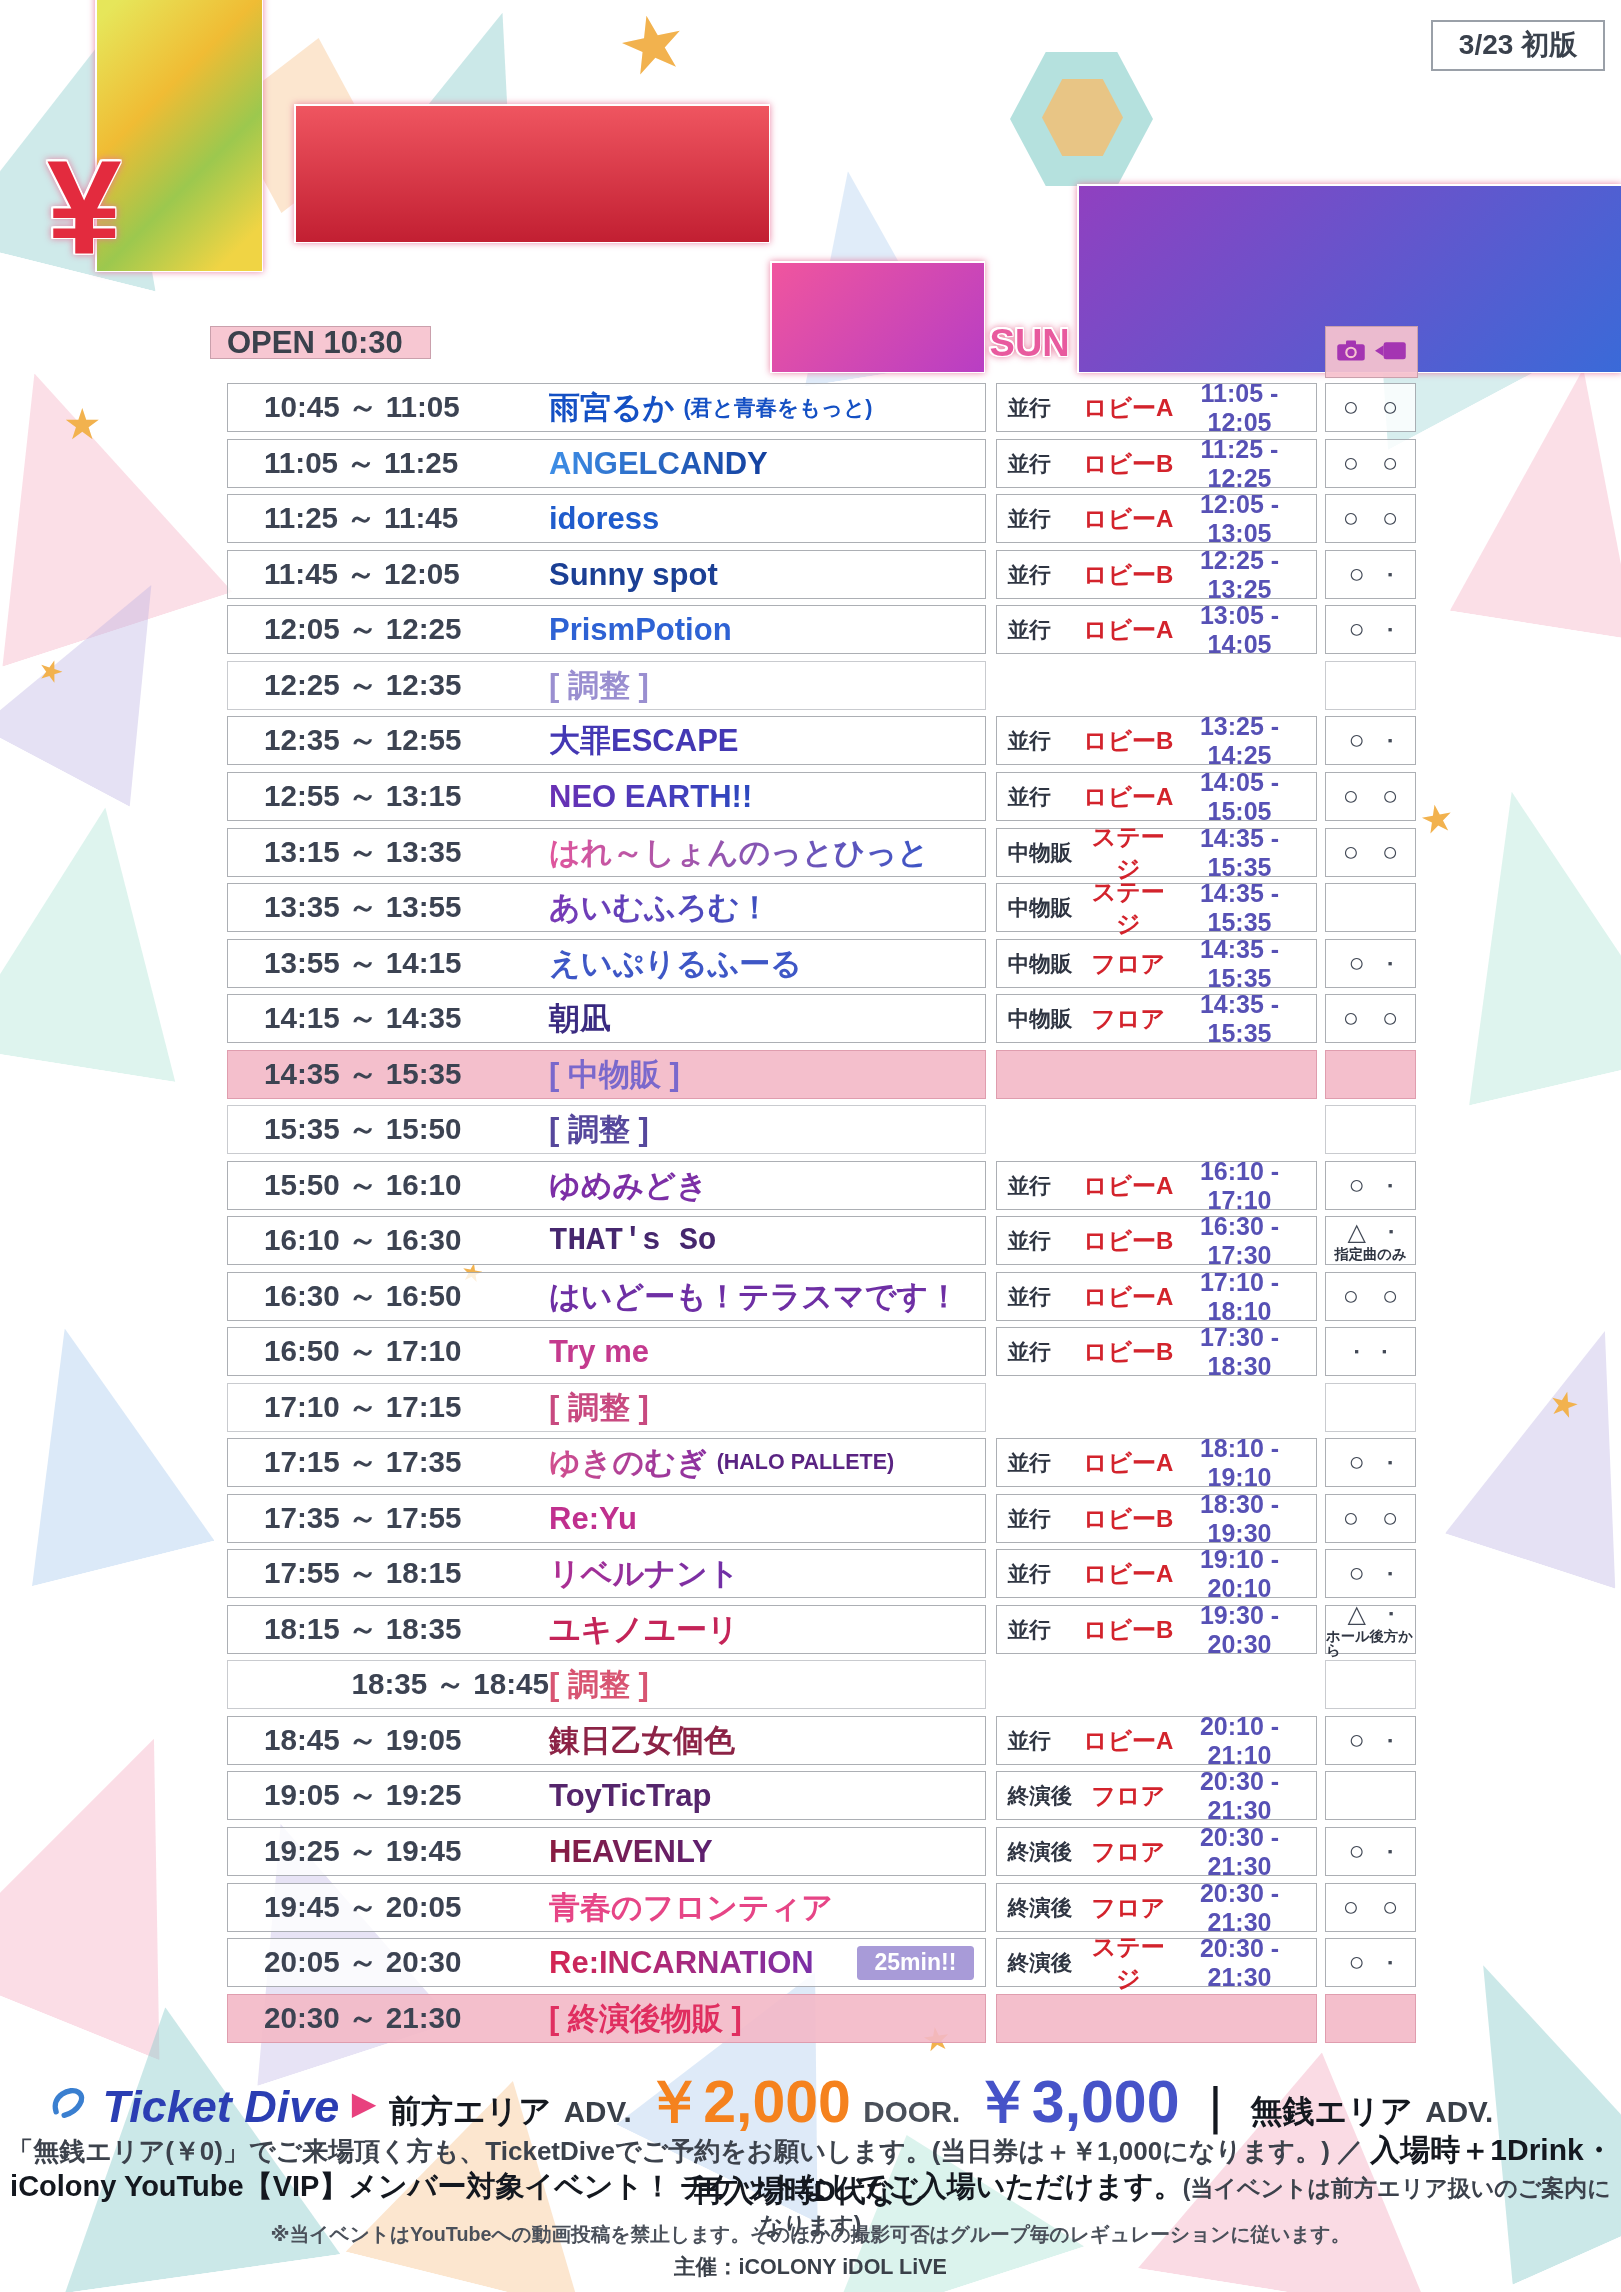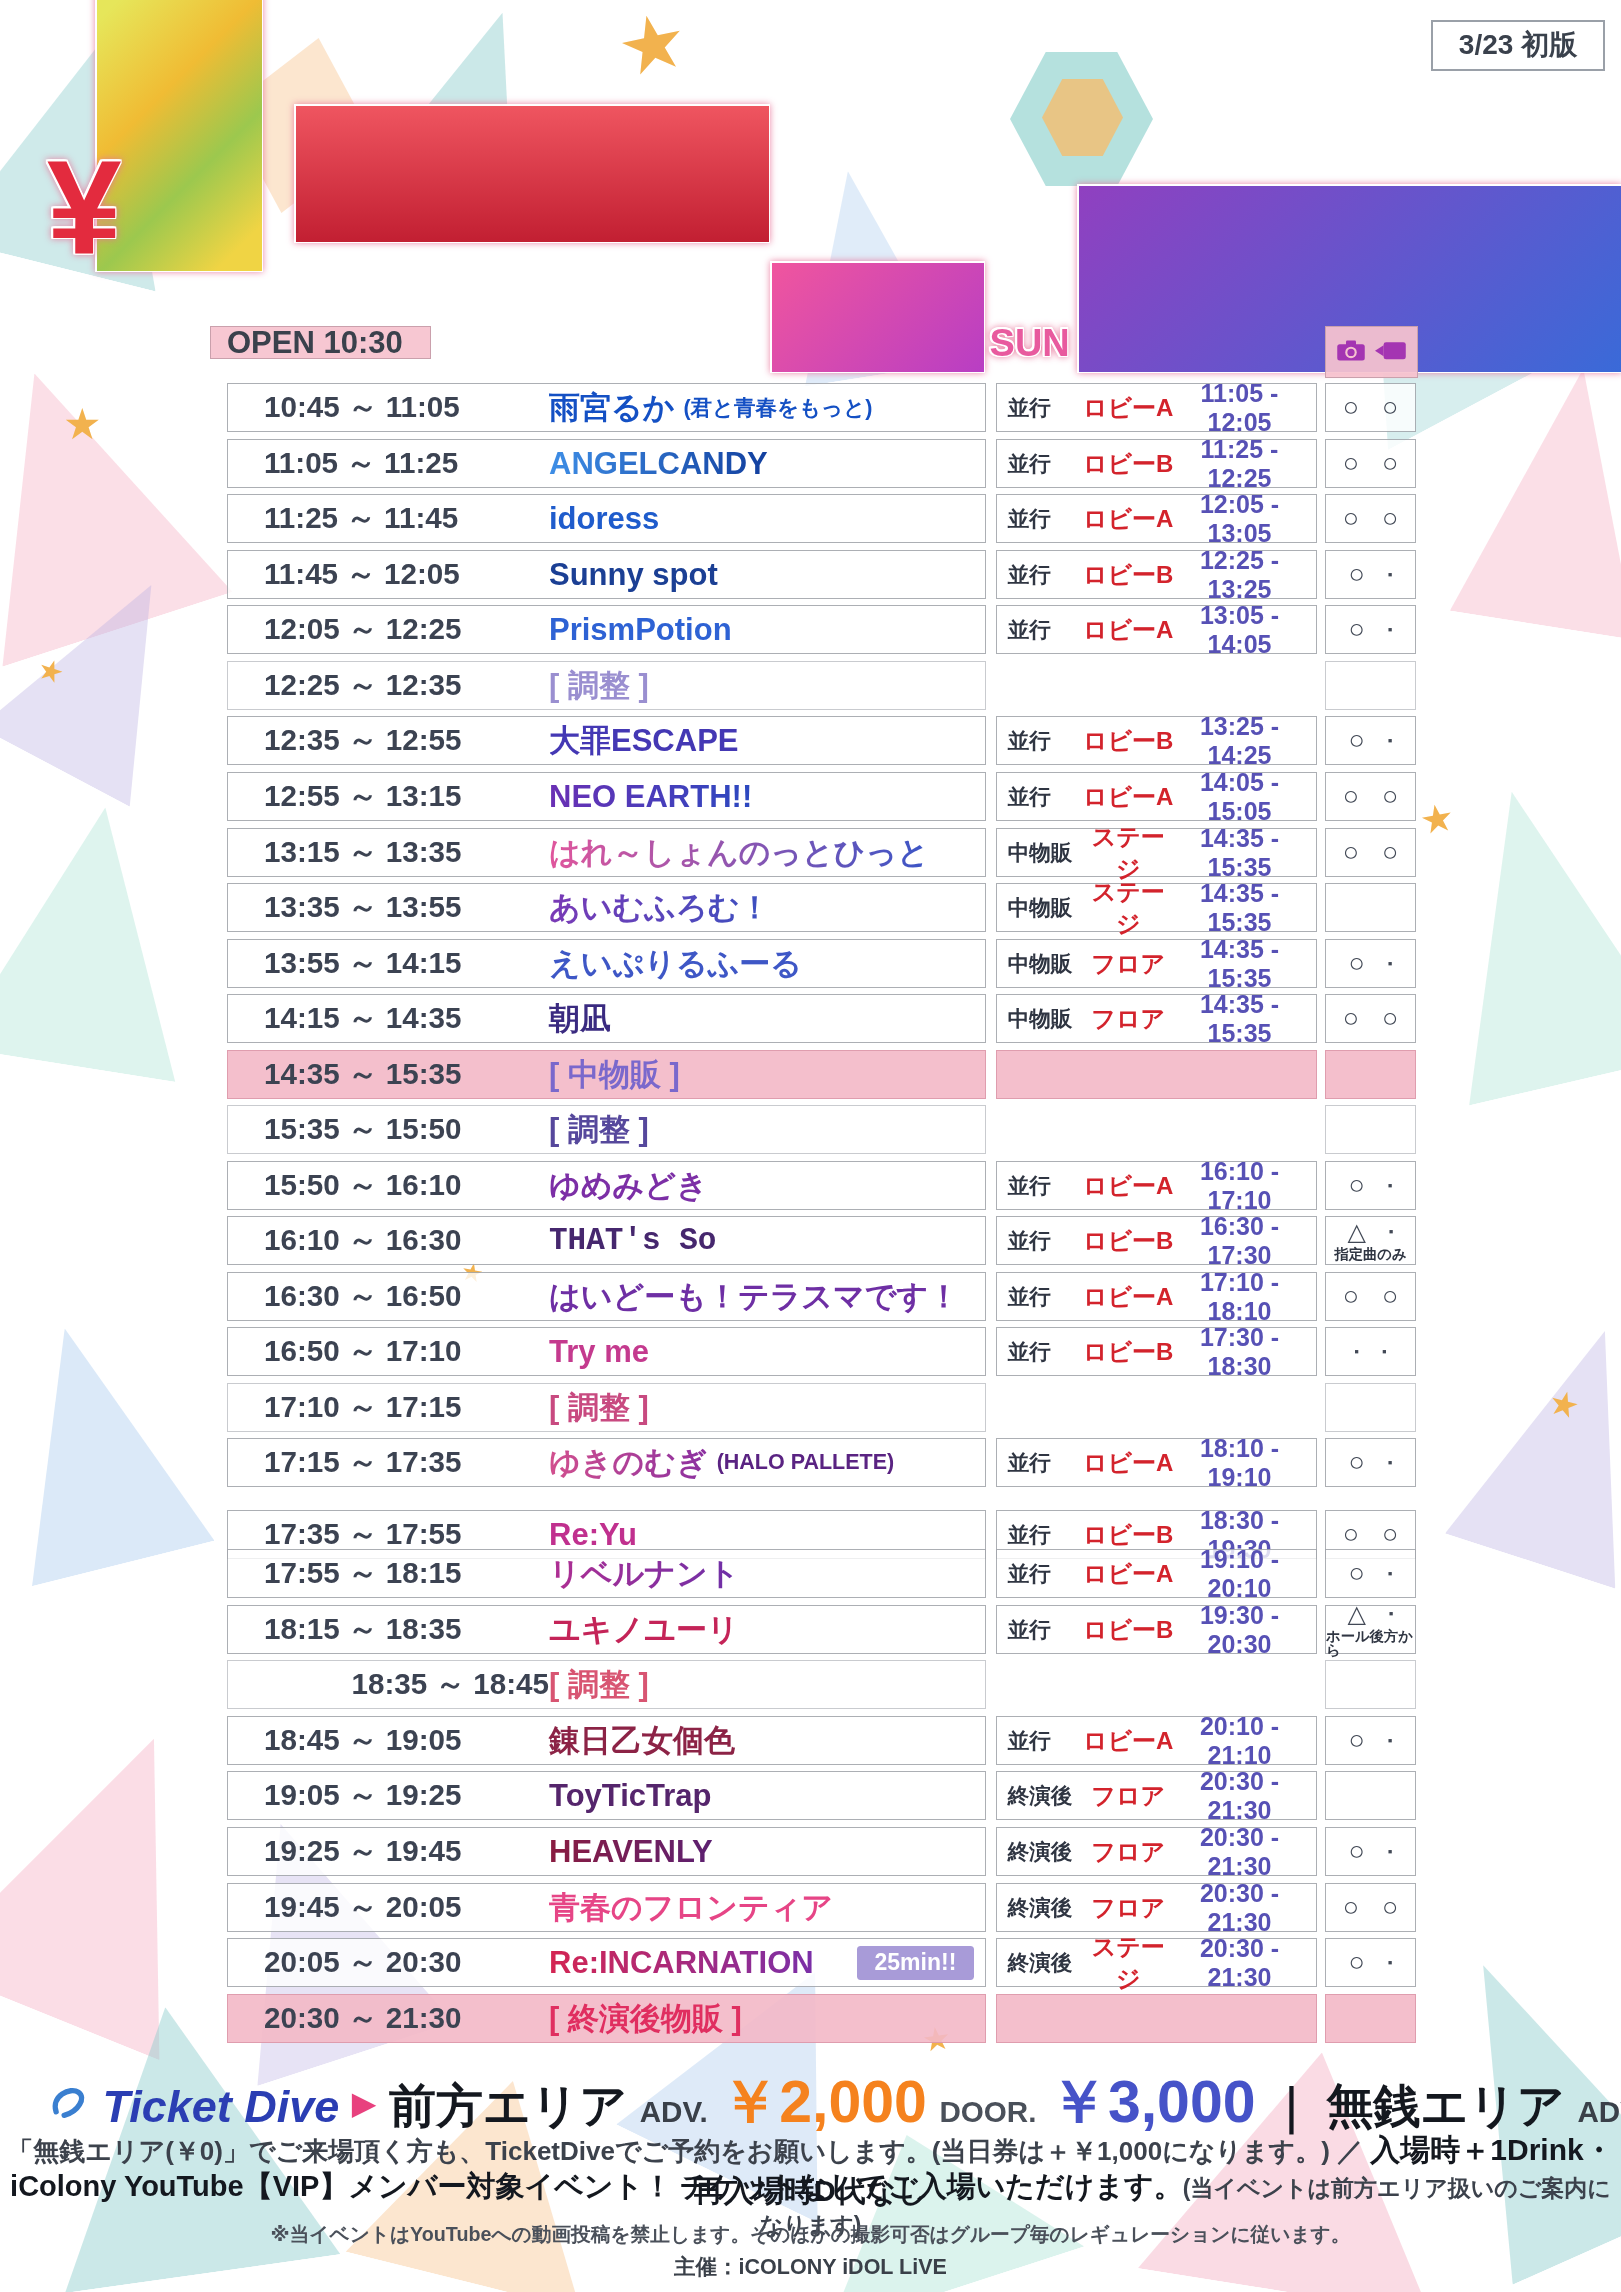--- a/index.html
+++ b/index.html
@@ -61,21 +61,21 @@
   .iconnote{font-size:14.3px;font-weight:bold;color:#2f3542;line-height:1;margin-top:2.7px;}
   .iconcol{display:flex;flex-direction:column;align-items:center;justify-content:center;}
   .badge25{position:absolute;right:10.7px;top:50%;transform:translateY(-50%);
            background:#a89bd8;color:#fff;font-size:23px;font-weight:bold;
            padding:3.6px 18px;border-radius:3.6px;}
   
   .priceline{position:absolute;left:49px;top:2063px;width:1540px;display:flex;
              align-items:baseline;gap:12.5px;white-space:nowrap;}
   .tdlogo{font-style:italic;font-weight:800;font-size:45px;color:#2b3eb3;}
   .tdarrow{color:#e8417e;font-size:32px;align-self:center;}
-  .area{font-size:47px;font-weight:800;color:#14181f;}
+  .area{font-size:32px;font-weight:800;color:#14181f;}
   .advl{font-size:29.6px;font-weight:bold;color:#3a4049;}
   .p-orange{font-size:59px;font-weight:800;color:#f5821e;}
   .doorl{font-size:29.6px;font-weight:bold;color:#4a505a;}
   .p-blue{font-size:59px;font-weight:800;color:#4653c8;}
   .psep{font-size:47px;font-weight:800;color:#14181f;}
   .note1{position:absolute;left:0;top:2130px;width:1621px;text-align:center;color:#3c424c;
          font-size:26px;font-weight:bold;}
   .note1 .strong{font-size:30px;color:#14181f;}
   .note2{position:absolute;left:0;top:2167px;width:1621px;text-align:center;color:#14181f;
          font-size:29px;font-weight:bold;}
@@ -483,21 +483,21 @@
           </div>
           <div class="cell icon">
             <div class="marks">
               <div class="marks">
                 <span class="mk circle">○</span>
                 <span class="mk dot">▪</span>
               </div>
             </div>
           </div>
         </div>
-        <div class="row act" style="top: 1494px; left: 0px; width: 1295px; margin-top: 16px;">
+        <div class="row act" style="top: 1494px; left: 0px; width: 1295px;">
           <div class="cell left">
             <span class="rtime">17:35 ～ 17:55</span>
             <span class="rname" style="color: rgb(192, 48, 142);">Re:Yu</span>
           </div>
           <div class="cell mid">
             <span class="rcat">並行</span>
             <span class="rloc">ロビーB</span>
             <span class="rslot">18:30 - 19:30</span>
           </div>
           <div class="cell icon">

